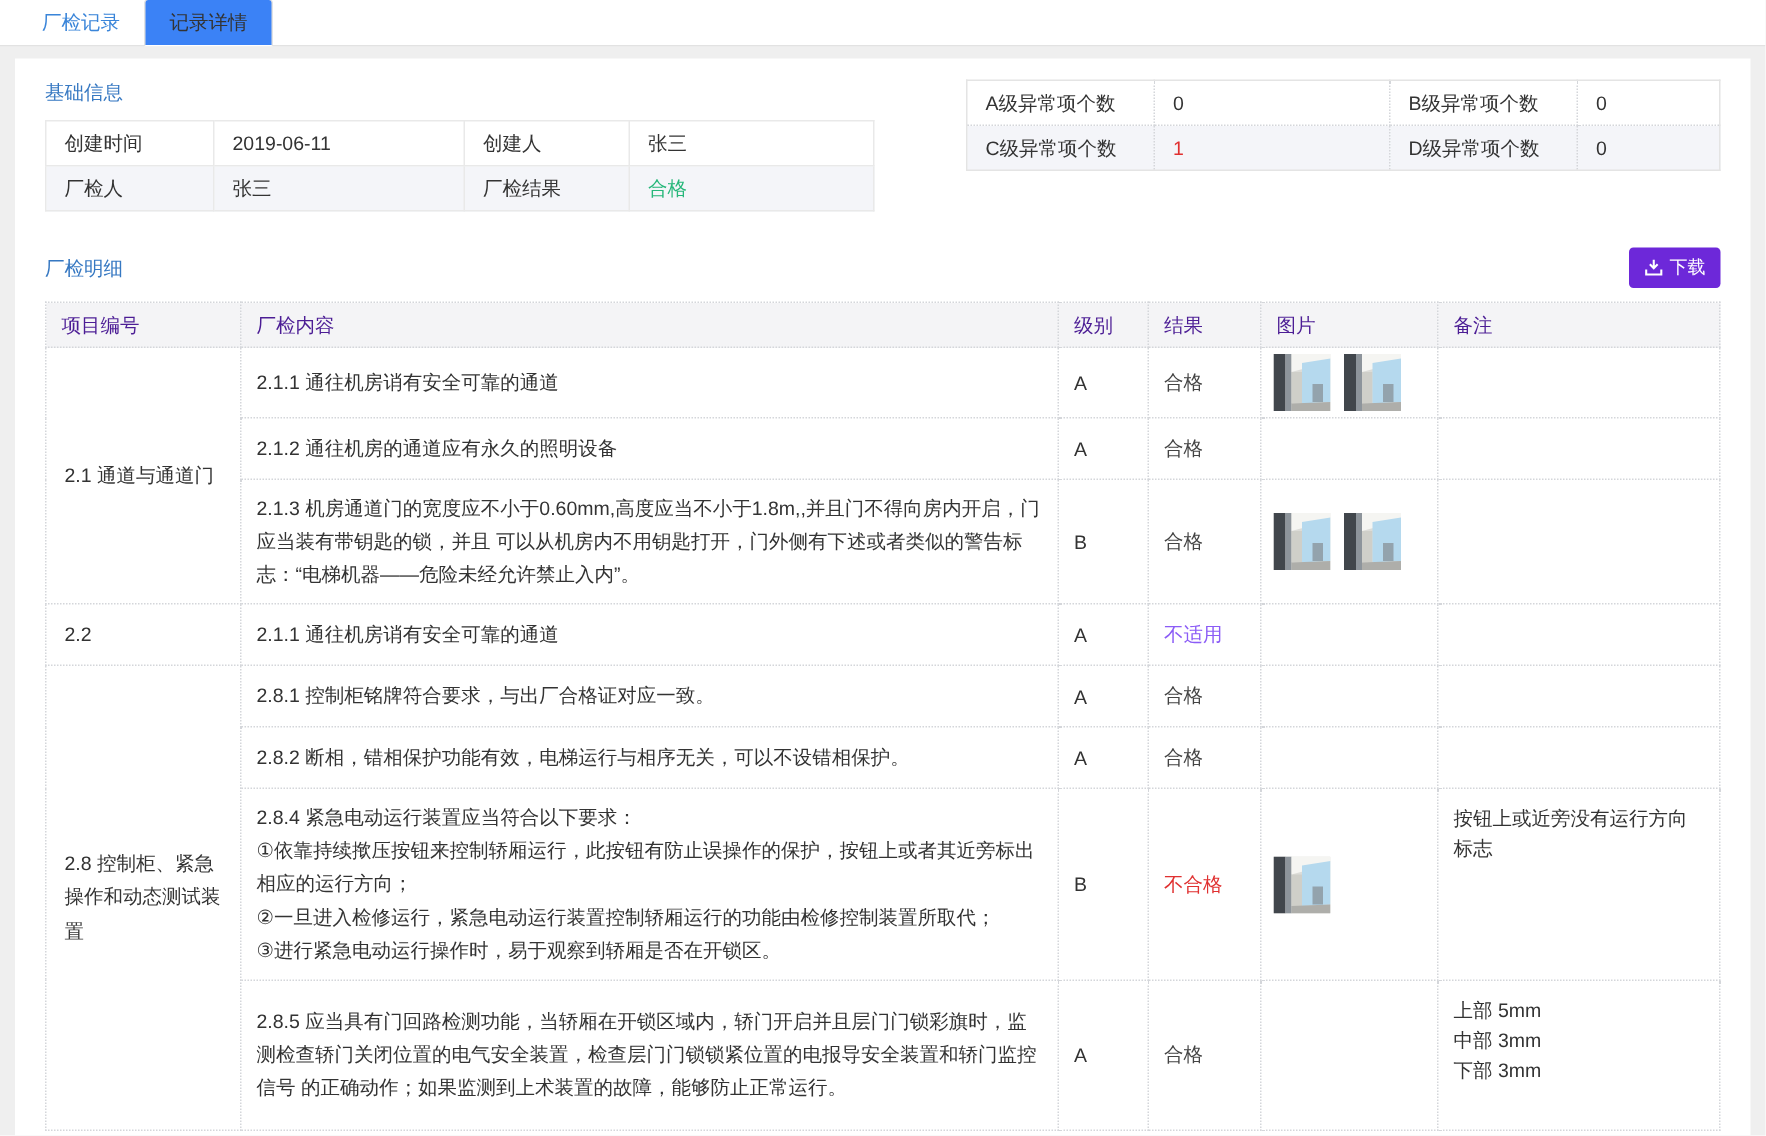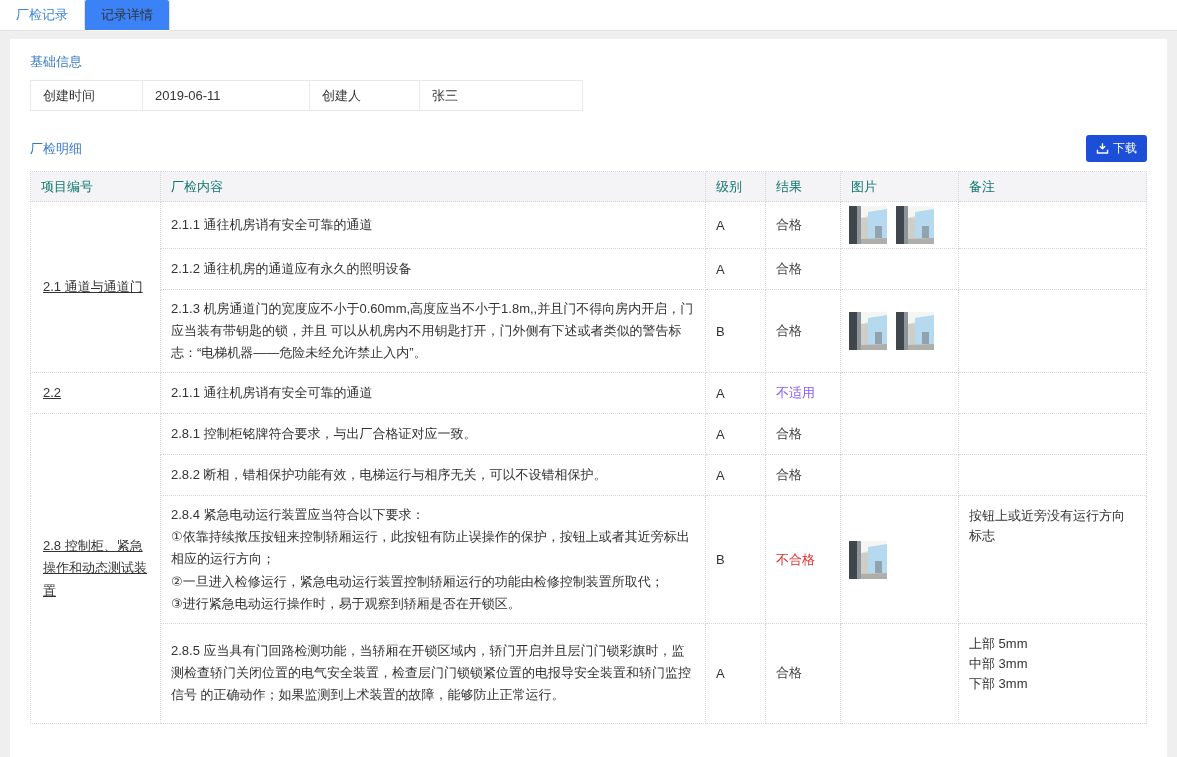--- a/index.html
+++ b/index.html
@@ -11,20 +11,21 @@
     background: #efefef;
     overflow: hidden;
   }
   
   .tabbar {
     background: #fff;
     height: 31px;
     border-bottom: 1px solid #e2e2e2;
     display: flex;
     align-items: flex-end;
+    padding-left: 12px;
   }
   .tab {
     padding: 6px 16px;
     cursor: pointer;
     font-size: 13px;
   }
   .tab.inactive { color: #3a85d9; }
   .tab.active {
     background: #3b82f6;
     border: 1px solid #e2e2e2;
@@ -72,21 +73,21 @@
   
   .detail-head {
     display: flex;
     justify-content: space-between;
     align-items: center;
     margin-top: 24px;
     margin-bottom: 9px;
     gap: 24px;
   }
   .download-btn {
-    background: #1d4ed8;
+    background: #6d28d9;
     color: #fff;
     border: none;
     border-radius: 3px;
     font-size: 12px;
     padding: 5px 10px;
     display: flex;
     align-items: center;
     gap: 4px;
     cursor: pointer;
     font-family: inherit;
@@ -97,24 +98,24 @@
     border: 1px dotted #d4d6da;
     padding: 8px 10px;
     vertical-align: middle;
     background: #fff;
   }
   .detail-table th {
     background: #f4f4f6;
     text-align: left;
     height: 30px;
     padding: 4px 10px;
-    color: #0f766e;
+    color: #4c1d95;
   }
   .detail-table td.center, .detail-table th.center { text-align: left; }
-  .detail-table td.group { padding-left: 12px; line-height: 1.7; text-decoration: underline; }
+  .detail-table td.group { padding-left: 12px; line-height: 1.7; }
   .detail-table td.content { line-height: 1.7; white-space: pre-line; }
   .detail-table td.remark { white-space: pre-line; line-height: 1.55; vertical-align: top; padding-top: 10px;}
   .detail-table td.photos { padding: 4px 8px; }
   .thumb {
     display: inline-block;
     width: 38px; height: 38px;
     margin-right: 5px;
     vertical-align: middle;
     cursor: pointer;
   }
@@ -144,33 +145,51 @@
             <col style="width:110px">
             <col>
           </colgroup>
         <tbody>
         <tr>
           <td>创建时间</td>
           <td>2019-06-11</td>
           <td>创建人</td>
           <td>张三</td>
         </tr>
+        <tr>
+          <td>厂检人</td>
+          <td>张三</td>
+          <td>厂检结果</td>
+          <td class="green">合格</td>
+        </tr>
       </tbody>
         </table>
     </div>
 
     <div class="top-right">
       <table class="info-table">
         <colgroup>
             <col style="width:125px">
             <col style="width:157px">
             <col style="width:125px">
             <col>
           </colgroup>
         <tbody>
+        <tr>
+          <td>A级异常项个数</td>
+          <td>0</td>
+          <td>B级异常项个数</td>
+          <td>0</td>
+        </tr>
+        <tr>
+          <td>C级异常项个数</td>
+          <td class="red">1</td>
+          <td>D级异常项个数</td>
+          <td>0</td>
+        </tr>
       </tbody>
         </table>
     </div>
   </div>
 
   <div class="detail-head">
     <div class="section-title" style="margin-bottom:0">厂检明细</div>
     <button class="download-btn">
       <span>
         <svg width="13" height="13" viewBox="0 0 16 16">

